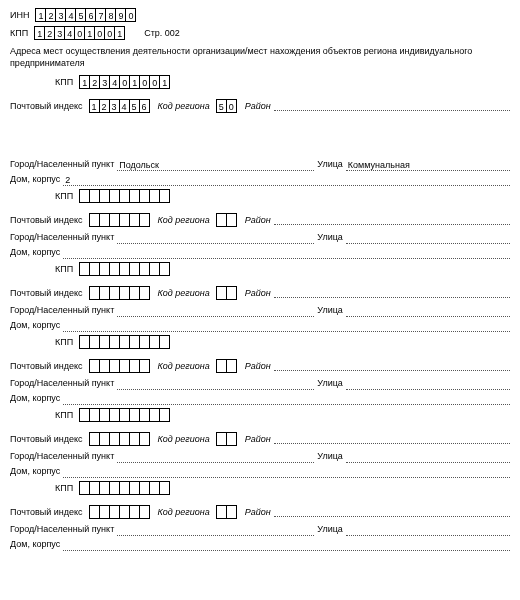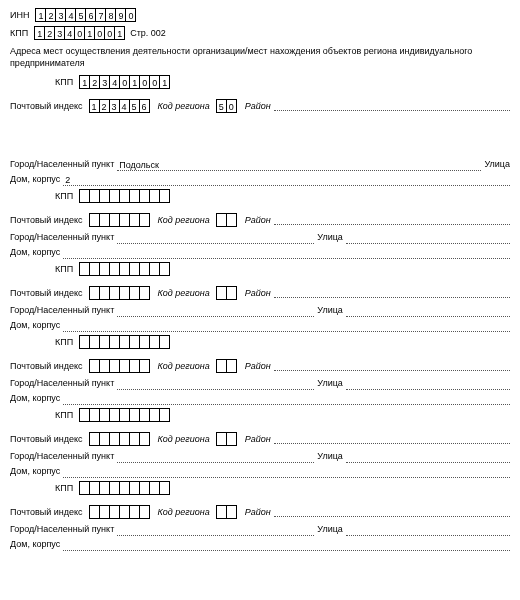--- a/index.html
+++ b/index.html
@@ -56,21 +56,21 @@
     display: flex;
     align-items: flex-end;
     margin-bottom: 2px;
     line-height: 13px;
   }
   .gap { margin-left: 8px; font-style: italic; }
   .heading {
     margin: 6px 0;
     line-height: 1.3;
   }
-  .page-label { margin-left: 5px; }
+  .page-label { margin-left: 19px; }
   .indent { margin-left: 45px; }
 </style>
 </head>
 <body>
 
 <div class="row">
   <span class="label">ИНН</span>
   <span class="cellbox">
       <span class="cell">1</span>
       <span class="cell">2</span>
@@ -142,20 +142,23 @@
         <span class="line-fill">
           <span class="value"></span>
         </span>
       </div>
       <div class="textrow">
         <span class="label">Город/Населенный пункт</span>
         <span class="line-fill" style="flex: 1.2 1 0%; margin-top: 44px;">
           <span class="value">Подольск</span>
         </span>
         <span class="label" style="margin-left: 3px;">Улица</span>
+        <span class="line-fill">
+          <span class="value">Коммунальная</span>
+        </span>
       </div>
       <div class="textrow">
         <span class="label">Дом, корпус</span>
         <span class="line-fill">
           <span class="value">2</span>
         </span>
       </div>
     </div>
     <div class="block">
       <div class="row indent">

